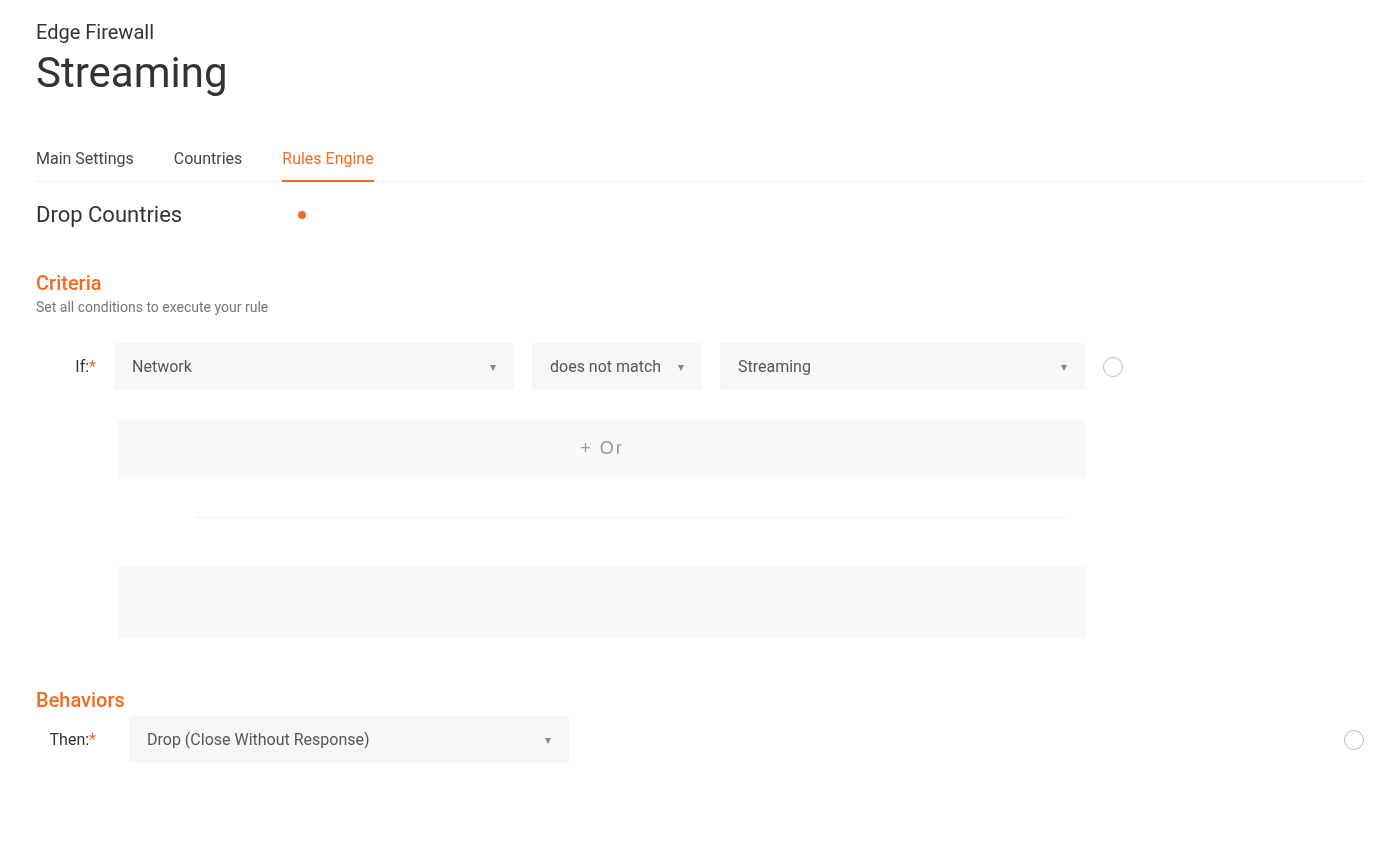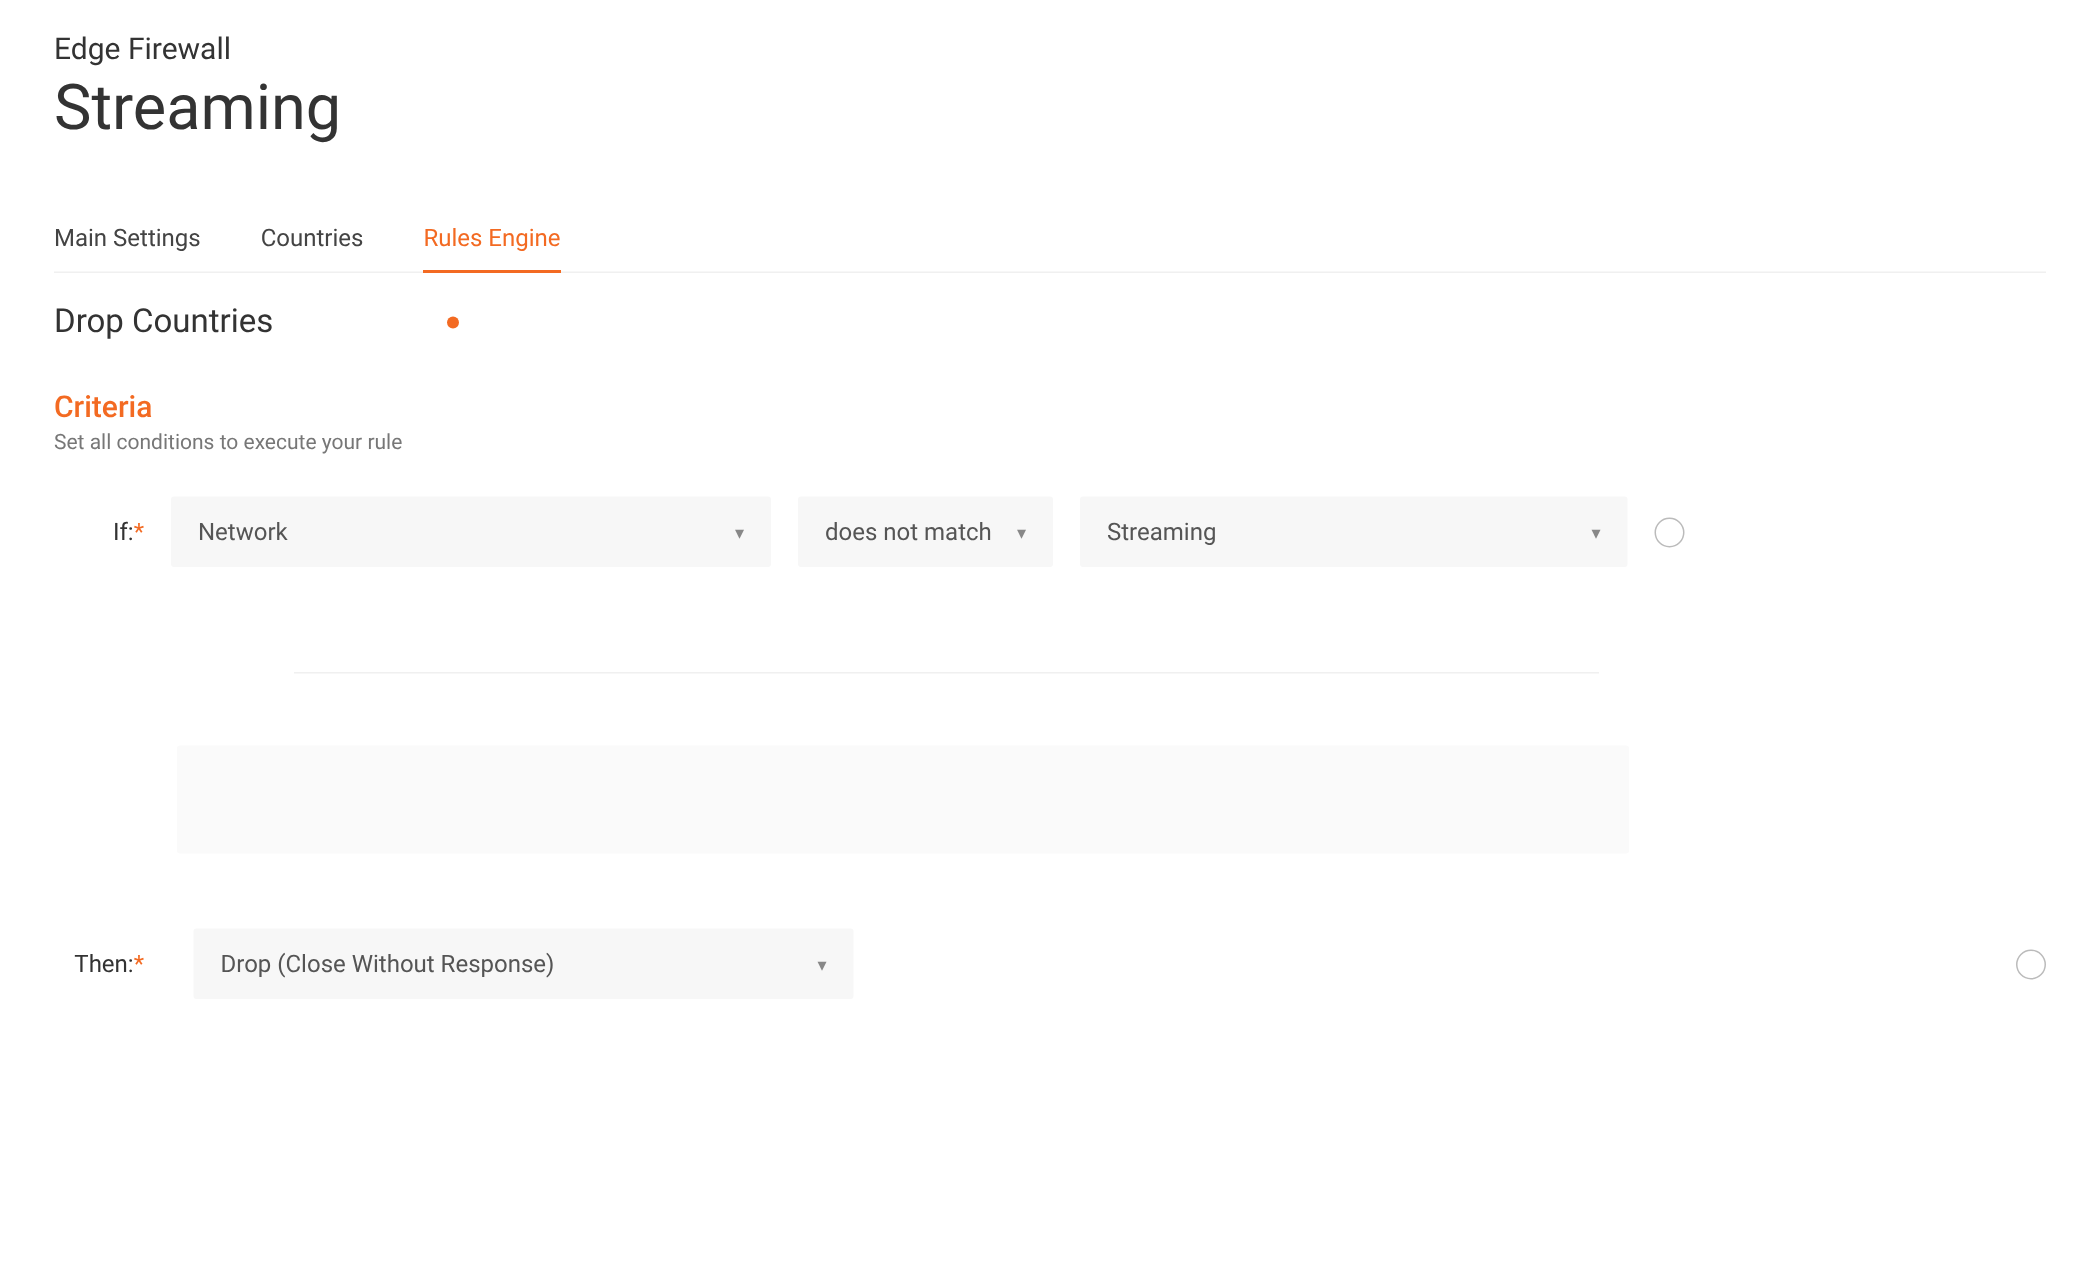--- a/index.html
+++ b/index.html
@@ -41,21 +41,21 @@
       margin-bottom: -1px;
     }
     .tab.active {
       color: #f36a22;
       border-bottom-color: #f36a22;
     }
     .rule-name-row {
       display: flex;
       align-items: center;
       gap: 116px;
-      margin-bottom: 32px;
+      margin-bottom: 44px;
     }
     .rule-name {
       font-size: 22px;
       color: #333;
       font-weight: 400;
     }
     .status-dot {
       width: 8px;
       height: 8px;
       border-radius: 50%;
@@ -200,27 +200,29 @@
     <span class="caret">▾</span>
   </div>
   <div class="select-box select-value">
     <span>Streaming</span>
     <span class="caret">▾</span>
   </div>
   <div class="remove-circle"></div>
 </div>
 
 <div class="logic-row">
+  <button class="logic-btn">+ Or</button>
 </div>
 
 <div class="divider"></div>
 
 <div class="empty-block"></div>
 
 <div class="behaviors-section">
+  <div class="section-title">Behaviors</div>
 
   <div class="behavior-row">
     <div class="label-col">
       <span>Then:</span><span class="required">*</span>
     </div>
     <div class="select-box select-behavior">
       <span>Drop (Close Without Response)</span>
       <span class="caret">▾</span>
     </div>
     <div class="remove-circle behavior-remove"></div>

